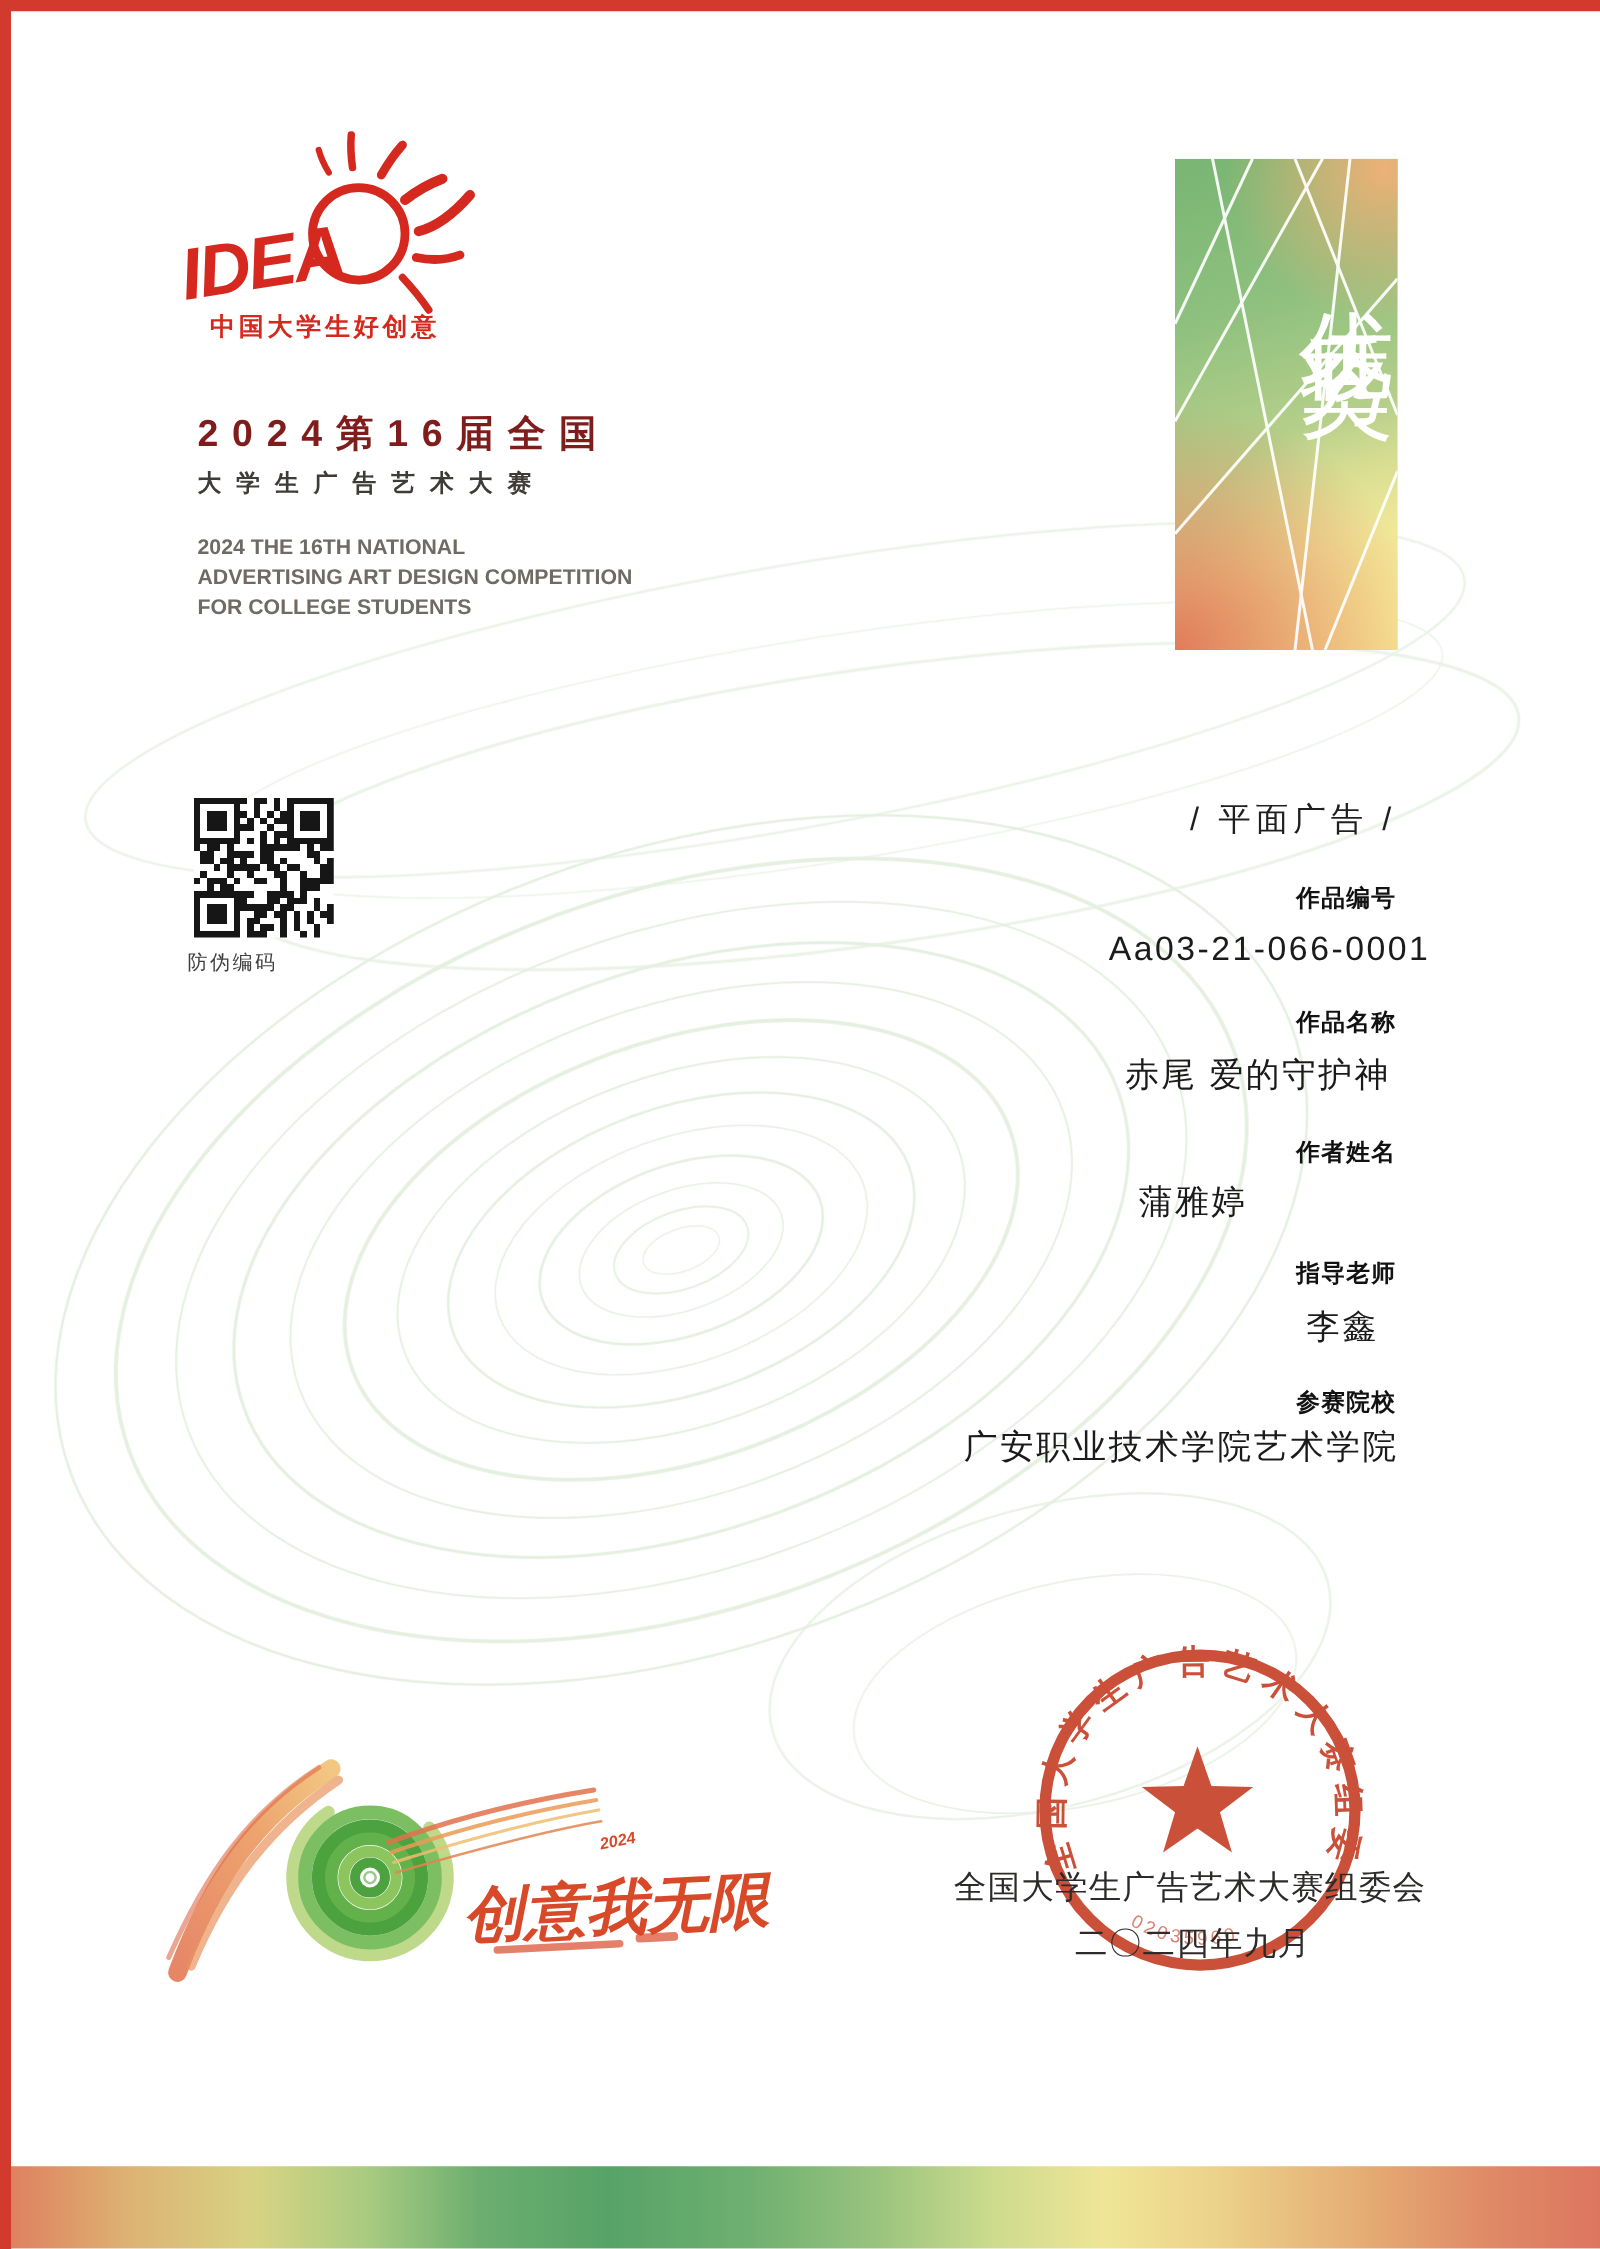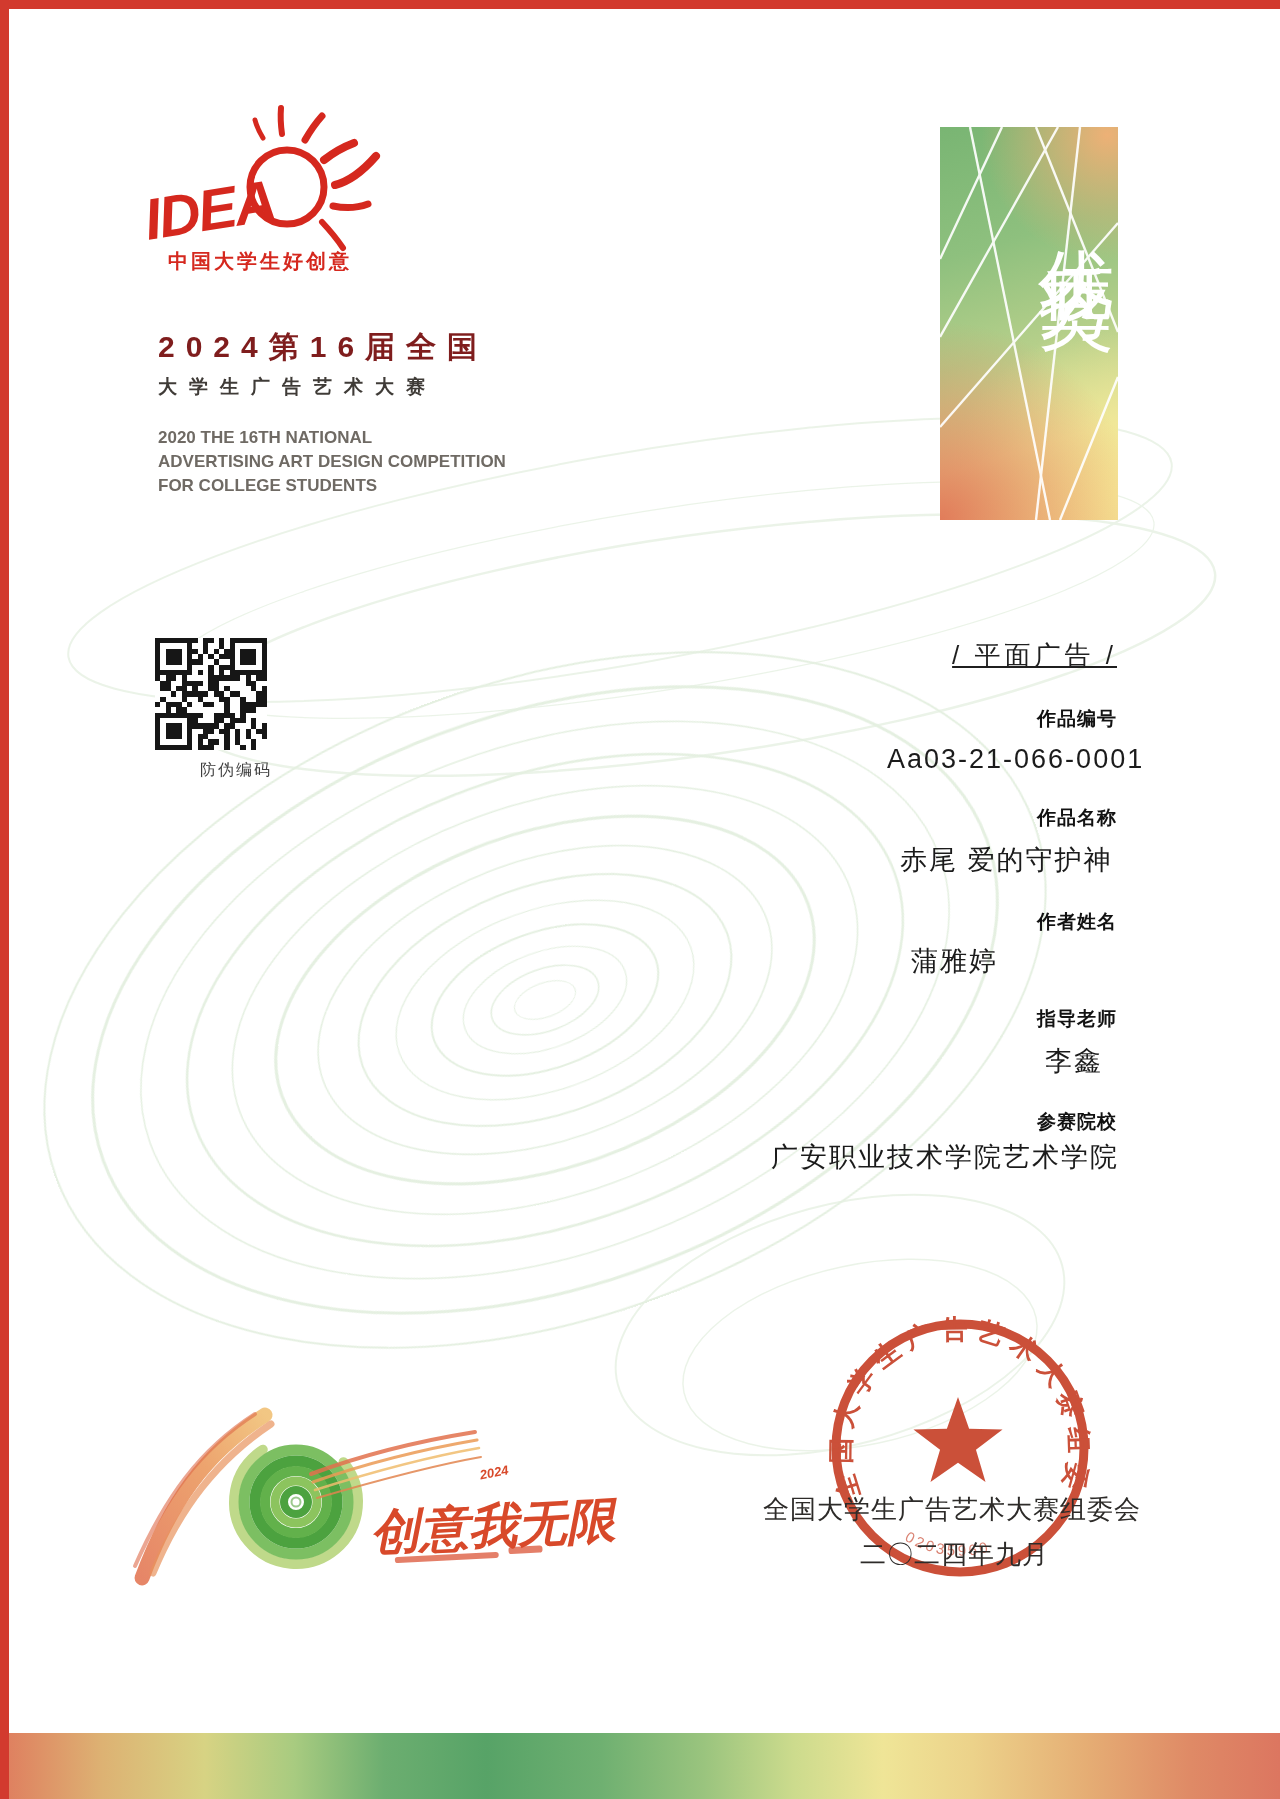--- a/index.html
+++ b/index.html
@@ -29,25 +29,25 @@
       radial-gradient(circle at 94% 2%, rgba(243,176,118,.95) 0%, rgba(243,176,118,0) 30%),
       radial-gradient(circle at 0% 100%, rgba(224,110,82,.88) 0%, rgba(224,110,82,0) 46%),
       radial-gradient(circle at 100% 94%, rgba(247,233,150,.9) 0%, rgba(247,233,150,0) 42%),
       linear-gradient(163deg,#79b573 0%,#8ec07e 30%,#b5cf8a 55%,#e8e59a 78%,#f0d98c 100%);}
   .ribbon-lines{position:absolute;left:0;top:0;width:100%;height:100%;}
   .ribbon-text{position:absolute;top:62px;right:3px;writing-mode:vertical-rl;
                font-size:76px;line-height:1;letter-spacing:15px;color:#ffffff;font-weight:400;}
 
   
   .qr-box{position:absolute;left:155px;top:638px;width:112px;height:112px;z-index:2;background:#fff;}
-  .qr-label{position:absolute;left:150px;top:760px;width:122px;text-align:right;
+  .qr-label{position:absolute;left:150px;top:760px;width:122px;text-align:left;
             font-size:16px;color:#3e3e3e;letter-spacing:2px;z-index:2;}
 
   
-  .category{position:absolute;right:163px;top:638px;font-size:26px;color:#1f1f1f;letter-spacing:4px;z-index:2;text-decoration:underline;}
+  .category{position:absolute;right:163px;top:638px;font-size:26px;color:#1f1f1f;letter-spacing:4px;z-index:2;}
   .f-label{position:absolute;right:163px;font-size:19px;font-weight:700;color:#121212;letter-spacing:1px;z-index:2;}
   .f-value{position:absolute;font-size:27px;color:#1b1b1b;letter-spacing:2px;z-index:2;}
   #fl1{top:706px;} #fl2{top:805px;} #fl3{top:909px;} #fl4{top:1006px;} #fl5{top:1109px;}
   #fv1{left:887px;top:744px;}
   #fv2{left:900px;top:842px;}
   #fv3{left:911px;top:943px;}
   #fv4{left:1021px;top:1043px;margin-left:24px;}
   #fv5{left:771px;top:1139px;}
 
   
@@ -107,21 +107,21 @@
       <path d="M192 122 Q205 136 213 148" stroke-width="6"></path>
       <path d="M133 38 Q127 28 125 20" stroke-width="5"></path>
     </g>
     <text x="18" y="140" font-size="58" font-weight="900" font-style="italic" fill="#d5281e" letter-spacing="-2" transform="rotate(-9 18 140)">IDEA</text>
   </svg>
   <div class="brand-tagline">中国大学生好创意</div>
 
   <div class="title-cn1">2024第16届全国</div>
   <div class="title-cn2">大学生广告艺术大赛</div>
   <div class="title-en">
-    <div>2020 THE 16TH NATIONAL</div>
+    <div>2024 THE 16TH NATIONAL</div>
     <div>ADVERTISING ART DESIGN COMPETITION</div>
     <div>FOR COLLEGE STUDENTS</div>
   </div>
 
   <div class="ribbon">
     <svg class="ribbon-lines" viewBox="0 0 178 393" preserveAspectRatio="none">
       <g stroke="#ffffff" stroke-width="2.4" opacity="0.92">
         <path d="M62 0 L0 132"></path>
         <path d="M0 210 L118 0"></path>
         <path d="M30 0 L110 393"></path>

